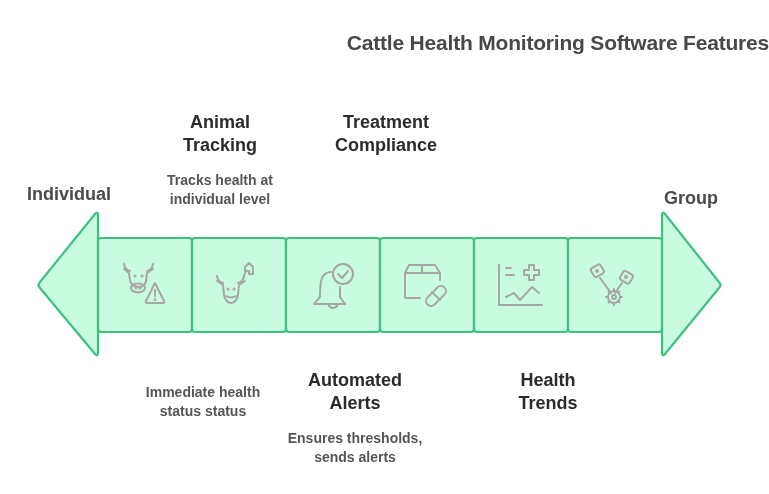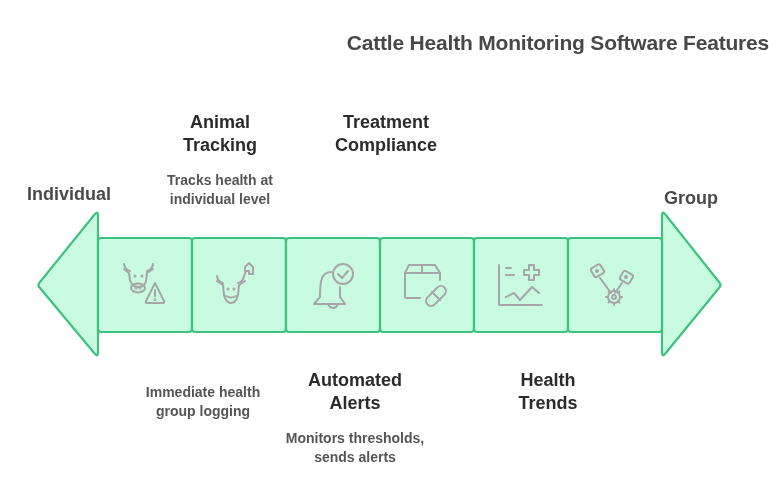--- a/index.html
+++ b/index.html
@@ -30,26 +30,26 @@
 </div>
 <div class="feat" style="left:301px; top:111px;">
   <div class="feat-title">Treatment
 Compliance</div>
 </div>
 <div class="feat" style="left:446px; top:111px;">
 </div>
 
 <div class="feat" style="left:118px; top:369px;">
   <div class="feat-desc">Immediate health
-group logging</div>
+status status</div>
 </div>
 <div class="feat" style="left:270px; top:369px;">
   <div class="feat-title">Automated
 Alerts</div>
-  <div class="feat-desc">Monitors thresholds,
+  <div class="feat-desc">Ensures thresholds,
 sends alerts</div>
 </div>
 <div class="feat" style="left:463px; top:369px;">
   <div class="feat-title">Health
 Trends</div>
 </div>
 
 <svg class="diagram" width="769" height="494" viewBox="0 0 769 494">
 
   <path d="M98 215 Q98 211 95 214 L40 282 Q37 285 40 288 L95 354 Q98 357 98 353 Z" fill="#c8fbe0" stroke="#3cc27e" stroke-width="2.2" stroke-linejoin="round"></path>

